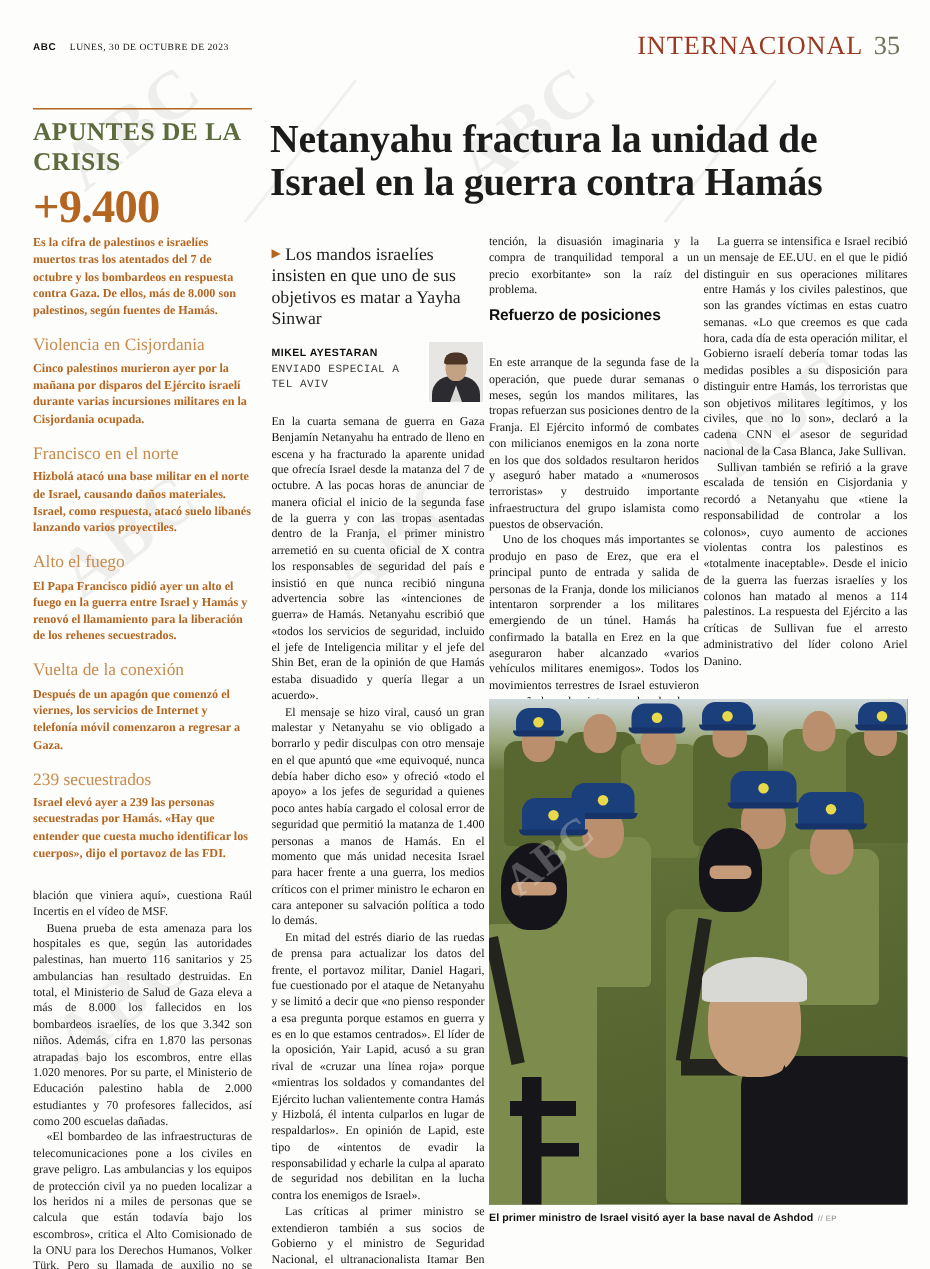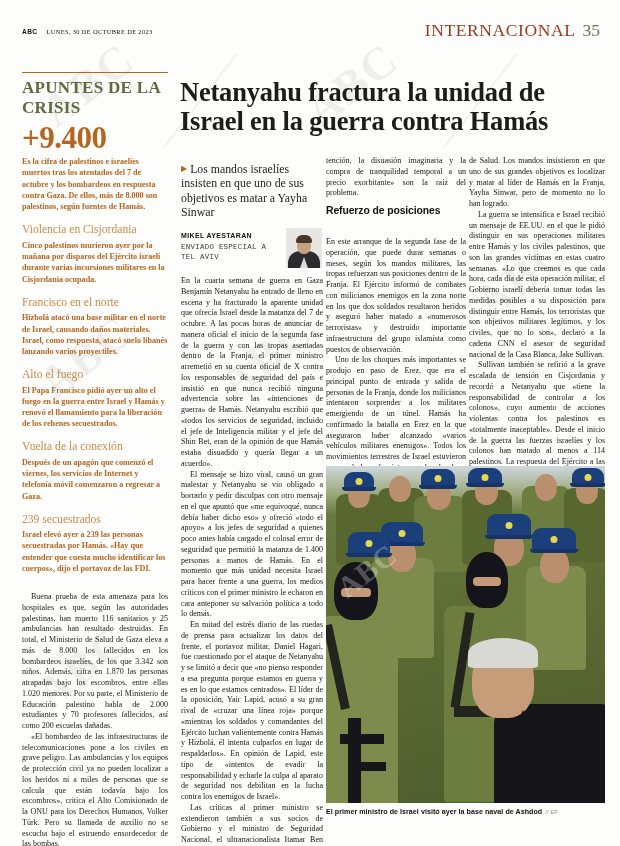--- a/index.html
+++ b/index.html
@@ -177,20 +177,21 @@
     <div class="sb-head">Vuelta de la conexión</div>
     <div class="sb-body">Después de un apagón que comenzó el viernes, los servicios de Internet y telefonía móvil comenzaron a regresar a Gaza.</div>
   </div>
   <div class="sb-block">
     <div class="sb-head">239 secuestrados</div>
     <div class="sb-body">Israel elevó ayer a 239 las personas secuestradas por Hamás. «Hay que entender que cuesta mucho identificar los cuerpos», dijo el portavoz de las FDI.</div>
   </div>
 </div>
 
 <div class="leftcol-text">
+  <p class="noindent">blación que viniera aquí», cuestiona Raúl Incertis en el vídeo de MSF.</p>
   <p>Buena prueba de esta amenaza para los hospitales es que, según las autoridades palestinas, han muerto 116 sanitarios y 25 ambulancias han resultado destruidas. En total, el Ministerio de Salud de Gaza eleva a más de 8.000 los fallecidos en los bombardeos israelíes, de los que 3.342 son niños. Además, cifra en 1.870 las personas atrapadas bajo los escombros, entre ellas 1.020 menores. Por su parte, el Ministerio de Educación palestino habla de 2.000 estudiantes y 70 profesores fallecidos, así como 200 escuelas dañadas.</p>
   <p>«El bombardeo de las infraestructuras de telecomunicaciones pone a los civiles en grave peligro. Las ambulancias y los equipos de protección civil ya no pueden localizar a los heridos ni a miles de personas que se calcula que están todavía bajo los escombros», critica el Alto Comisionado de la ONU para los Derechos Humanos, Volker Türk. Pero su llamada de auxilio no se escucha bajo el estruendo ensordecedor de las bombas.</p>
 </div>
 
 <h1 class="headline">Netanyahu fractura la unidad de Israel en la guerra contra Hamás</h1>
 
 <div class="subhead">
   <span class="bullet">▶</span><span class="sh-txt">Los mandos israelíes insisten en que uno de sus objetivos es matar a Yayha Sinwar</span>
 </div>
 
@@ -214,21 +215,20 @@
 </div>
 
 <div class="col col-2">
   <p class="noindent">tención, la disuasión imaginaria y la compra de tranquilidad temporal a un precio exorbitante» son la raíz del problema.</p>
   <h2 class="sec-head">Refuerzo de posiciones</h2>
   <p class="noindent">En este arranque de la segunda fase de la operación, que puede durar semanas o meses, según los mandos militares, las tropas refuerzan sus posiciones dentro de la Franja. El Ejército informó de combates con milicianos enemigos en la zona norte en los que dos soldados resultaron heridos y aseguró haber matado a «numerosos terroristas» y destruido importante infraestructura del grupo islamista como puestos de observación.</p>
   <p>Uno de los choques más importantes se produjo en paso de Erez, que era el principal punto de entrada y salida de personas de la Franja, donde los milicianos intentaron sorprender a los militares emergiendo de un túnel. Hamás ha confirmado la batalla en Erez en la que aseguraron haber alcanzado «varios vehículos militares enemigos». Todos los movimientos terrestres de Israel estuvieron acompañados de intensos bombardeos, como los que sufre Gaza desde el primer momento y que ya han matado a más de 8.000 personas, según los datos del ministerio</p>
 </div>
 
 <div class="col col-3">
-  <p class="noindent">de Salud. Los mandos insistieron en que uno de sus grandes objetivos es localizar y matar al líder de Hamás en la Franja, Yayha Sinwar, pero de momento no lo han logrado.</p>
   <p>La guerra se intensifica e Israel recibió un mensaje de EE.UU. en el que le pidió distinguir en sus operaciones militares entre Hamás y los civiles palestinos, que son las grandes víctimas en estas cuatro semanas. «Lo que creemos es que cada hora, cada día de esta operación militar, el Gobierno israelí debería tomar todas las medidas posibles a su disposición para distinguir entre Hamás, los terroristas que son objetivos militares legítimos, y los civiles, que no lo son», declaró a la cadena CNN el asesor de seguridad nacional de la Casa Blanca, Jake Sullivan.</p>
   <p>Sullivan también se refirió a la grave escalada de tensión en Cisjordania y recordó a Netanyahu que «tiene la responsabilidad de controlar a los colonos», cuyo aumento de acciones violentas contra los palestinos es «totalmente inaceptable». Desde el inicio de la guerra las fuerzas israelíes y los colonos han matado al menos a 114 palestinos. La respuesta del Ejército a las críticas de Sullivan fue el arresto administrativo del líder colono Ariel Danino.</p>
 </div>
 
 <div class="photo">
   <div class="ph-base"></div>
   <div class="ph-sky"></div>
 
   <div class="soldier">
     <div class="uni dk" style="left:10px; top:28px; width:46px; height:70px;"></div>

